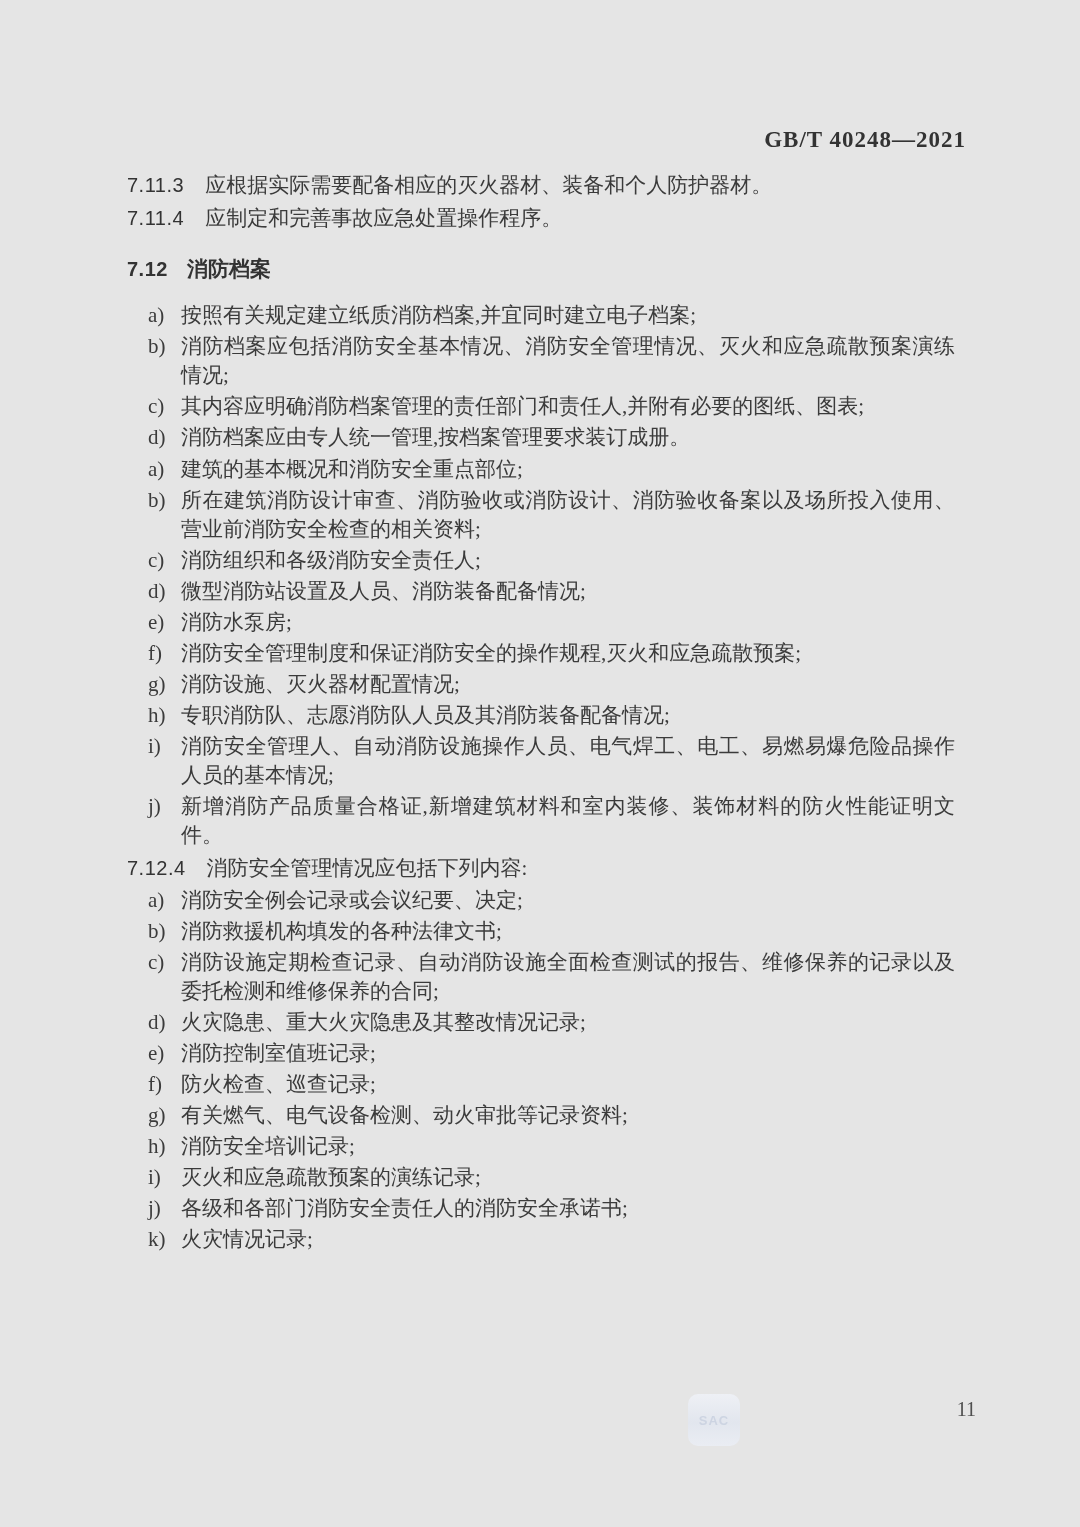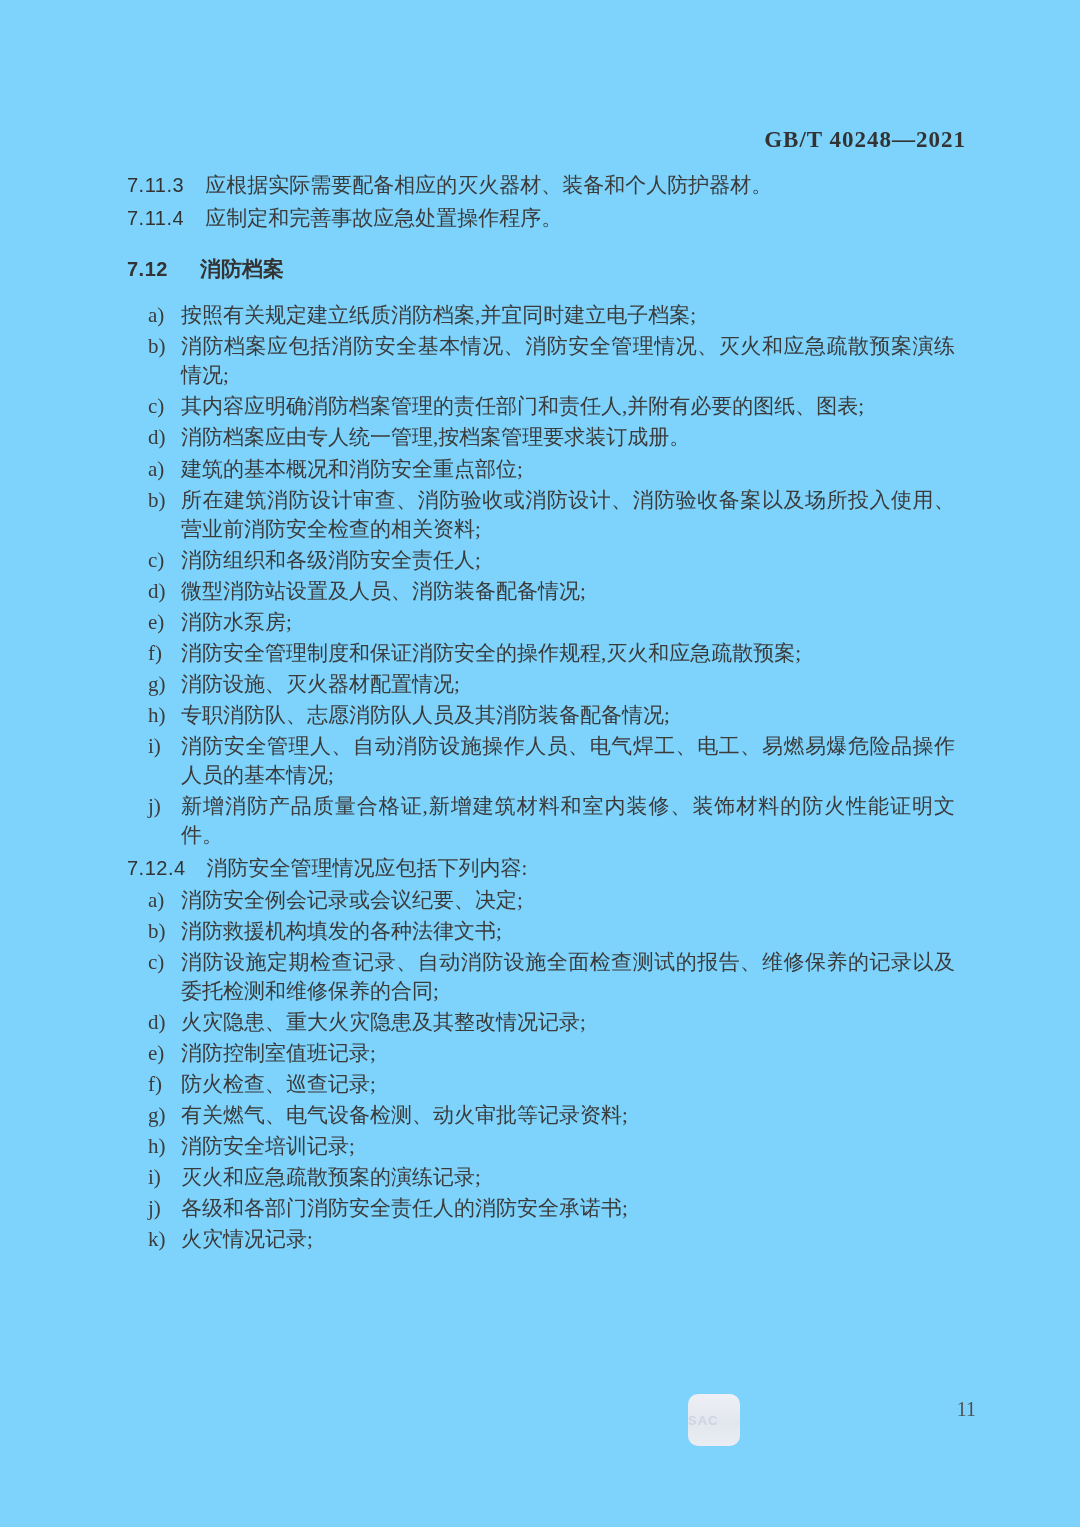--- a/index.html
+++ b/index.html
@@ -1,44 +1,44 @@
 <!DOCTYPE html>
 <html><head>
 <meta charset="utf-8">
 <style>
   * { margin:0; padding:0; box-sizing:border-box; }
   html,body { background:#ffffff; }
   .page {
-    position:relative; width:1080px; height:1527px; background:#7dd3fc;
+    position:relative; width:1080px; height:1527px; background:#e5e5e5;
     overflow:hidden; font-family:"Liberation Serif", serif; color:#3b3b3b;
   }
   .std-header {
     position:absolute; top:127px; right:114px;
     font-size:23px; font-weight:700; letter-spacing:1px; color:#333333;
   }
   .content { position:absolute; left:127px; top:170px; width:828px; }
   .clause { font-size:21px; line-height:30px; text-align:justify; margin-bottom:3px; }
   .clause-num {
     font-family:"Liberation Sans", sans-serif; font-size:20px;
     letter-spacing:0.5px; margin-right:21px; color:#333333; white-space:nowrap;
   }
   .section-heading {
     margin:22px 0 18px 0; font-weight:700; font-size:21px;
     font-family:"Liberation Sans", sans-serif; color:#333333;
   }
-  .section-heading .clause-num { margin-right:32px; font-weight:700; }
+  .section-heading .clause-num { margin-right:19px; font-weight:700; }
   .items { margin:1px 0 3px 0; }
   .item { display:flex; padding-left:21px; font-size:21px; line-height:29px; margin:2px 0; }
   .item-label { flex:0 0 33px; color:#3b3b3b; }
   .item-text { flex:1; text-align:justify; }
   .watermark {
     position:absolute; left:688px; top:1394px; width:52px; height:52px;
     border-radius:10px;
     background:linear-gradient(180deg,#eef0f5 0%,#e2e6ee 55%,#eaedf3 100%);
-    display:flex; align-items:center; 
+    display:flex; align-items:center; justify-content:center;
   }
   .watermark span {
     color:#cdd4e2; font-family:"Liberation Sans", sans-serif;
     font-size:13px; font-weight:700; letter-spacing:1px;
   }
   .page-num { position:absolute; top:1398px; right:104px; font-size:20px; color:#4f4f4f; }
 </style>
 </head>
 <body>
 

